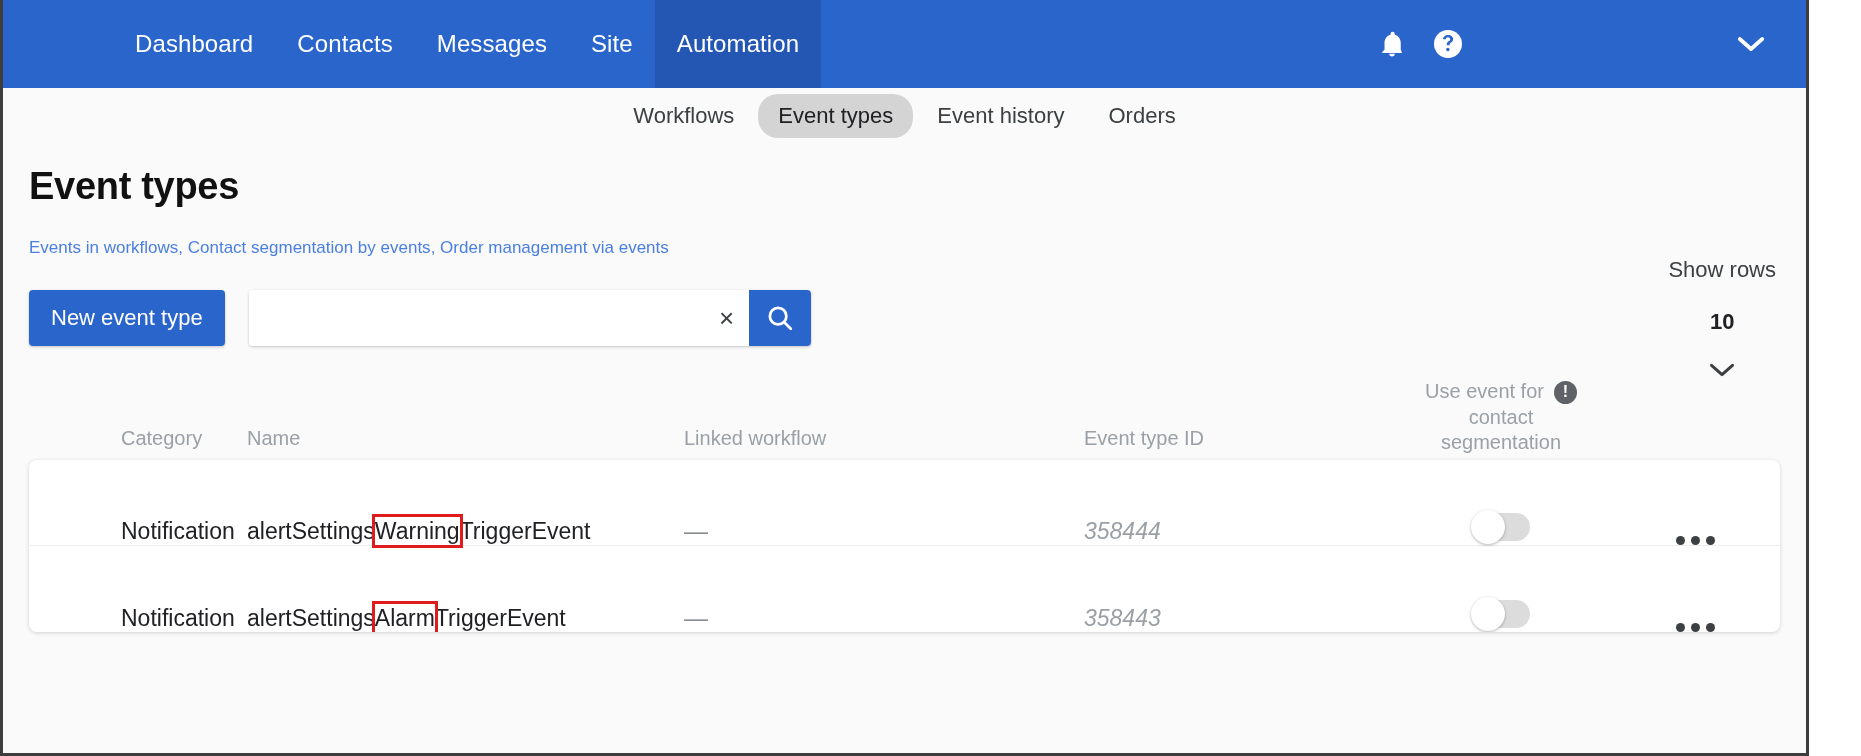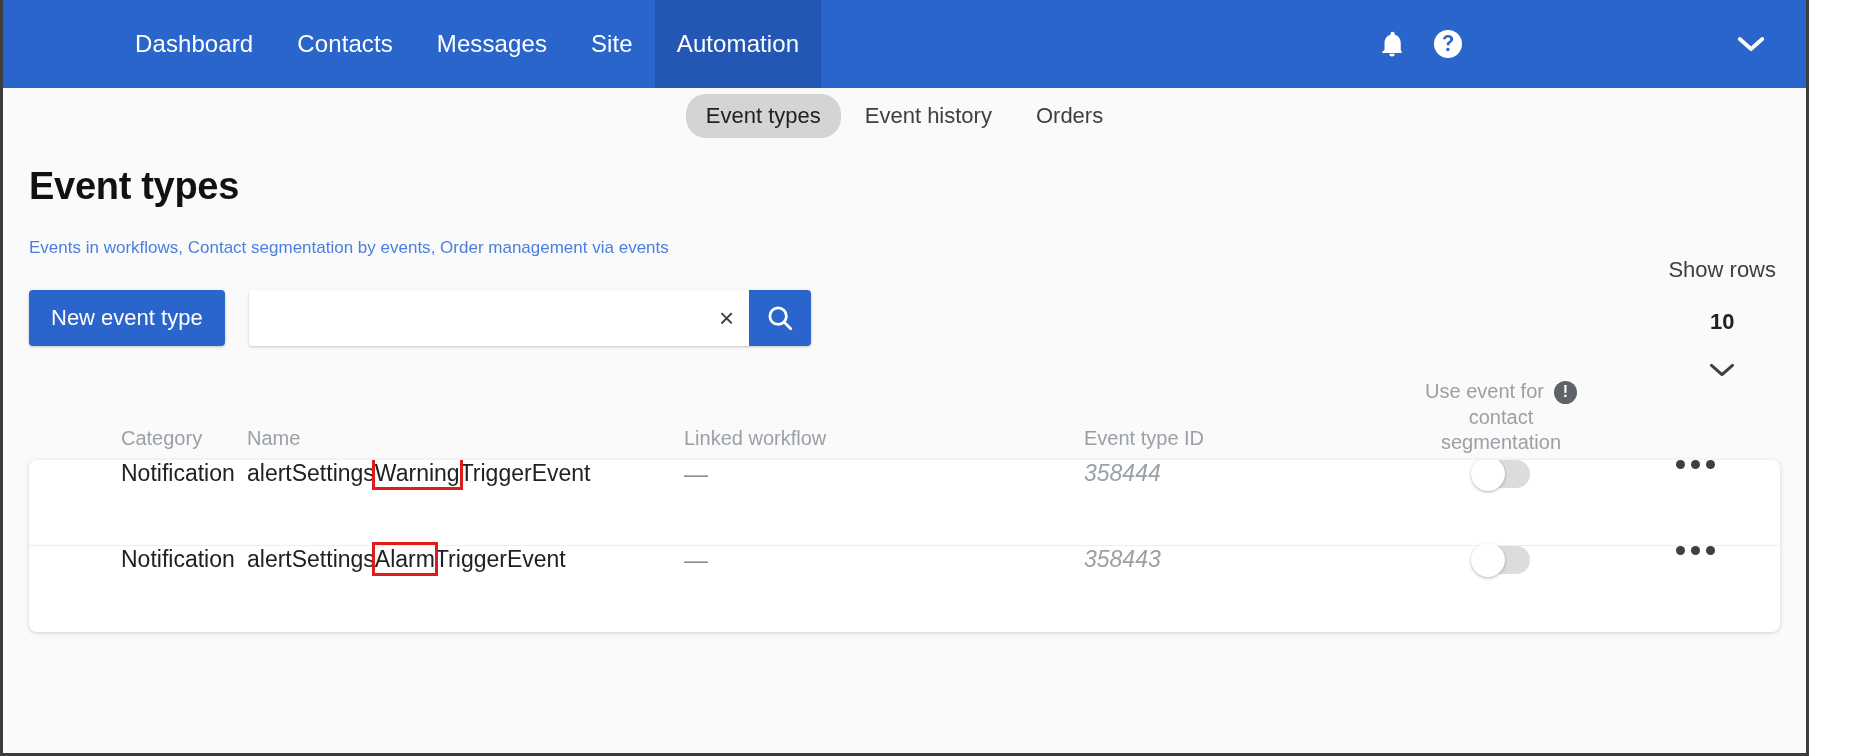--- a/index.html
+++ b/index.html
@@ -247,21 +247,21 @@
   }
 
   .table-card {
     background: #ffffff;
     border-radius: 8px;
     box-shadow: 0 1px 4px rgba(0,0,0,0.16);
     overflow: hidden;
   }
   .trow {
     display: flex;
-    align-items: flex-start;
+    align-items: flex-end;
     height: 86px;
     border-bottom: 1px solid #eeeeee;
   }
   .trow:last-child { border-bottom: none; }
   .td { font-size: 23px; color: #202124; }
   .td.col-id {
     font-style: italic;
     color: #9aa0a6;
   }
   .td.col-workflow { color: #8a8f94; font-size: 24px; }
@@ -343,20 +343,21 @@
       </div>
       <div class="caret-btn">
         <svg width="30" height="20" viewBox="0 0 24 14" fill="none" stroke="#ffffff" stroke-width="3" stroke-linecap="round" stroke-linejoin="round" aria-hidden="true">
           <polyline points="3,3 12,11 21,3"></polyline>
         </svg>
       </div>
     </div>
   </div>
 
   <div class="subnav">
+    <div class="subnav-item"><span>Workflows</span></div>
     <div class="subnav-item active"><span>Event types</span></div>
     <div class="subnav-item"><span>Event history</span></div>
     <div class="subnav-item"><span>Orders</span></div>
   </div>
 
   <div class="content">
 
     <h1 class="page-title">Event types</h1>
 
     <div class="links-row">

